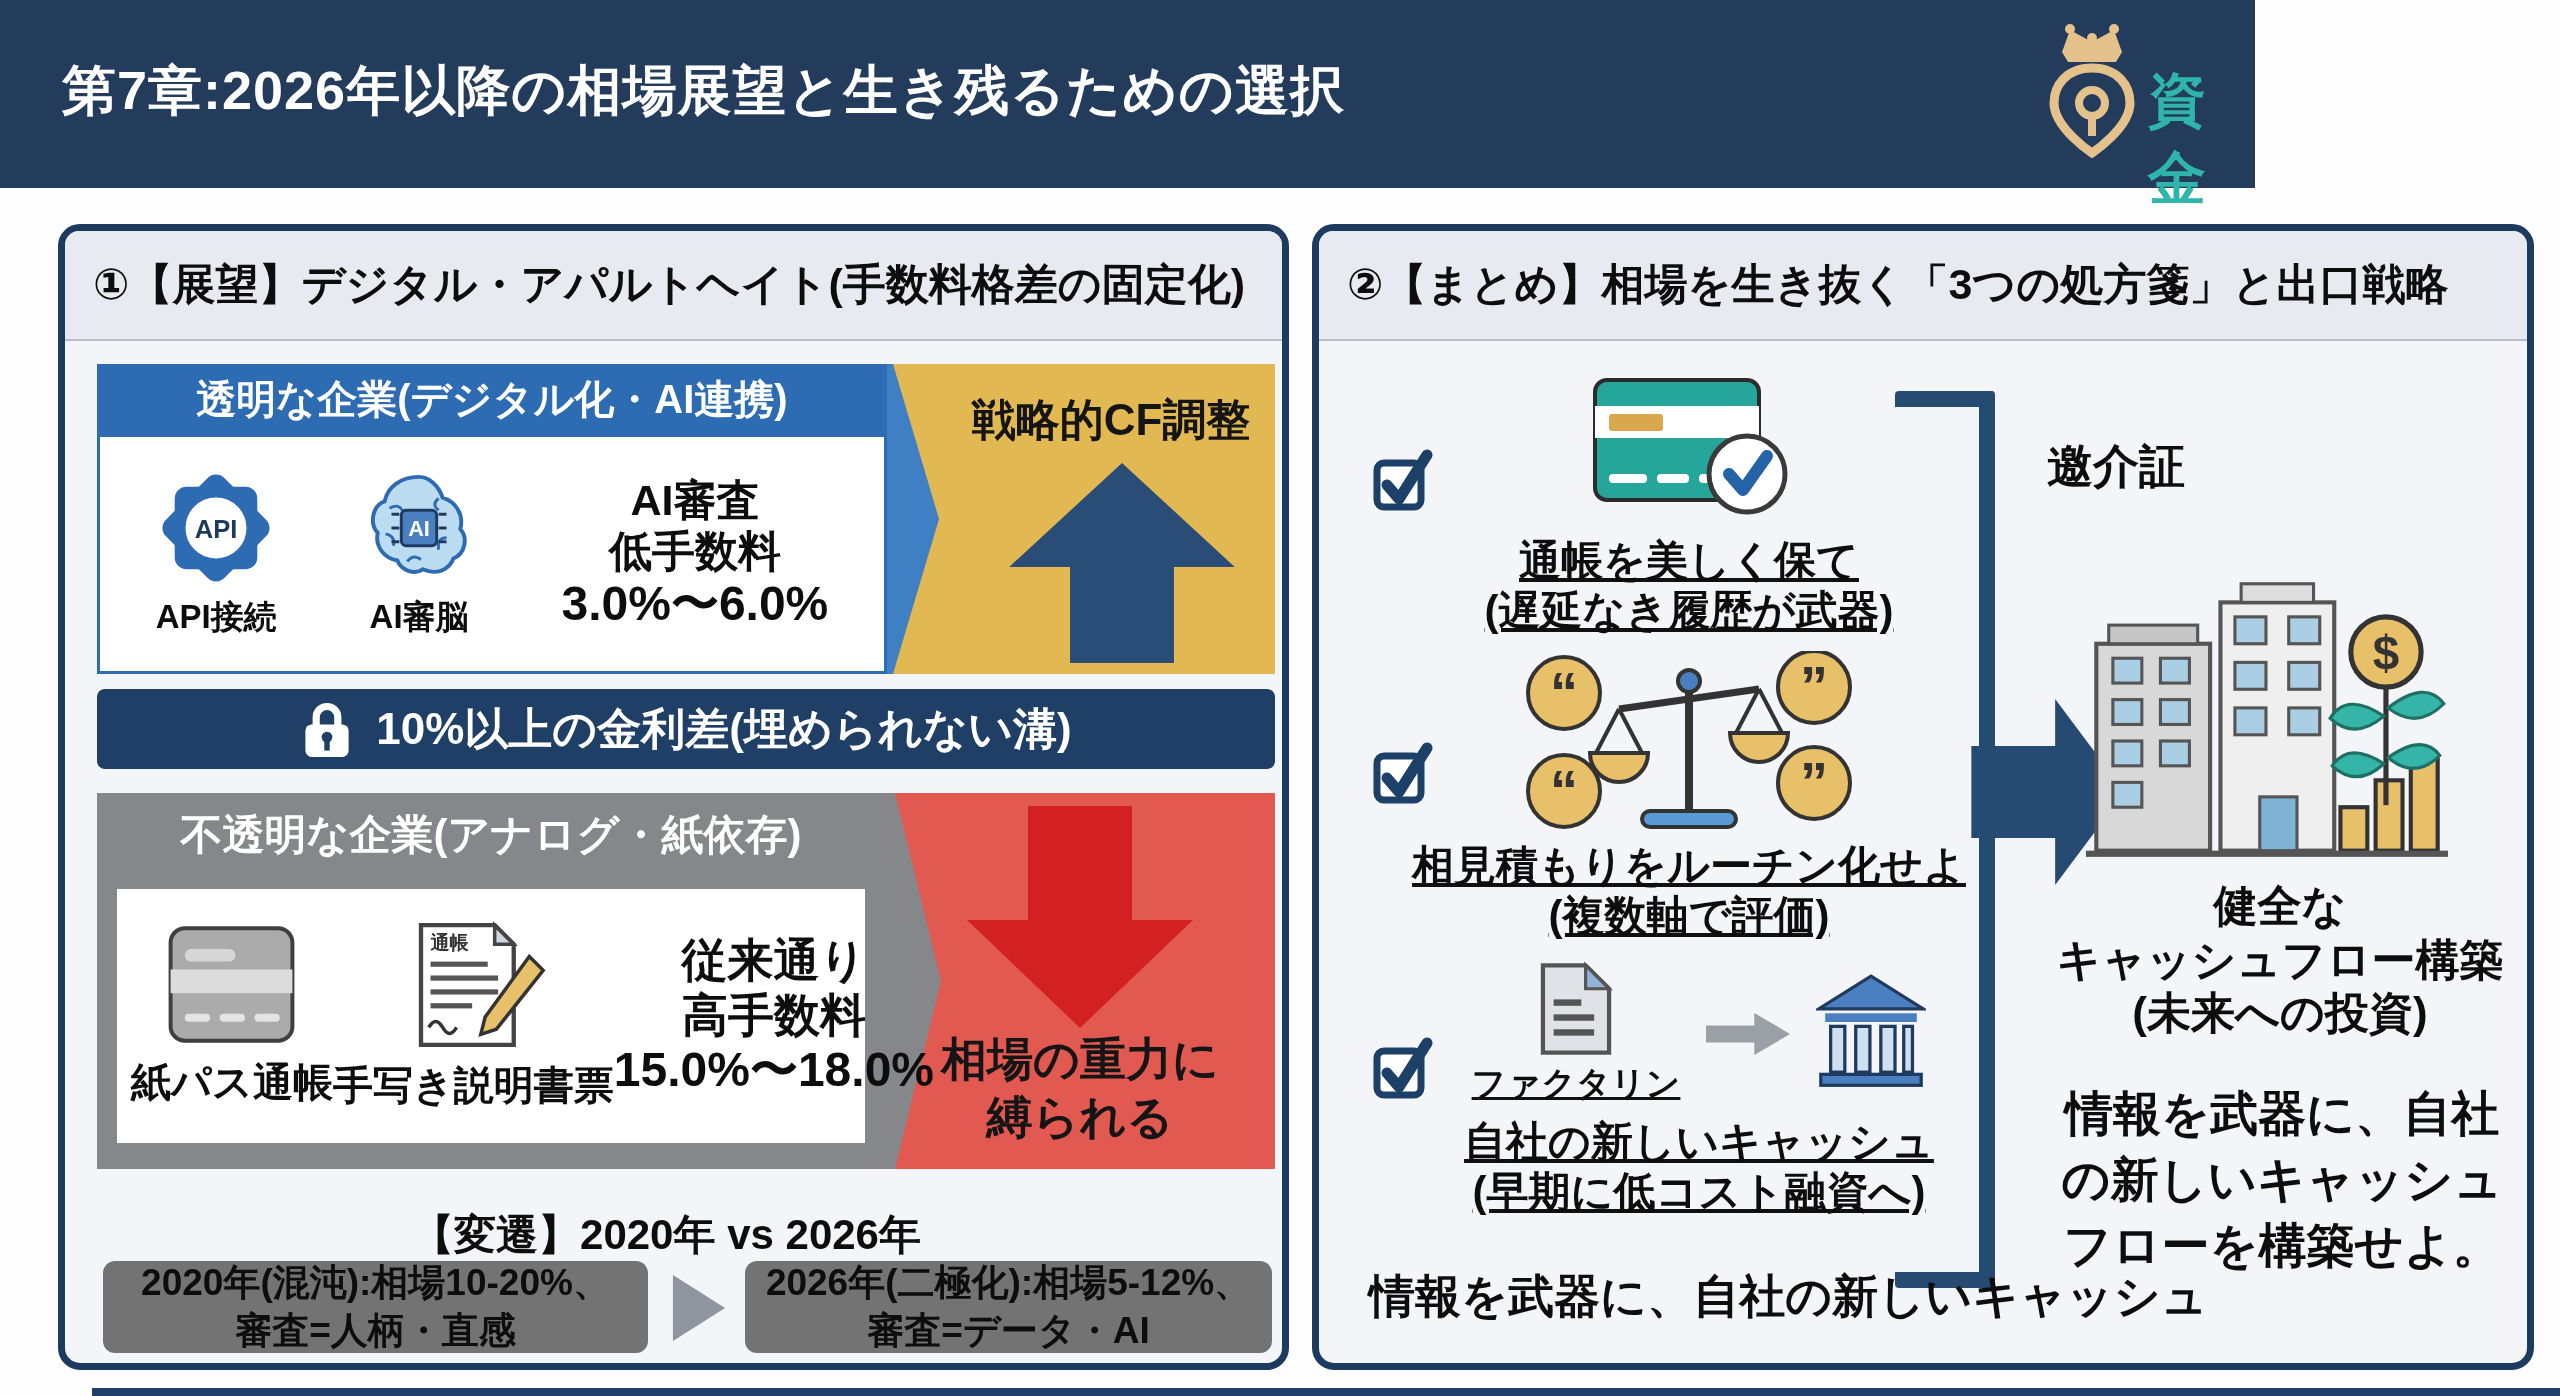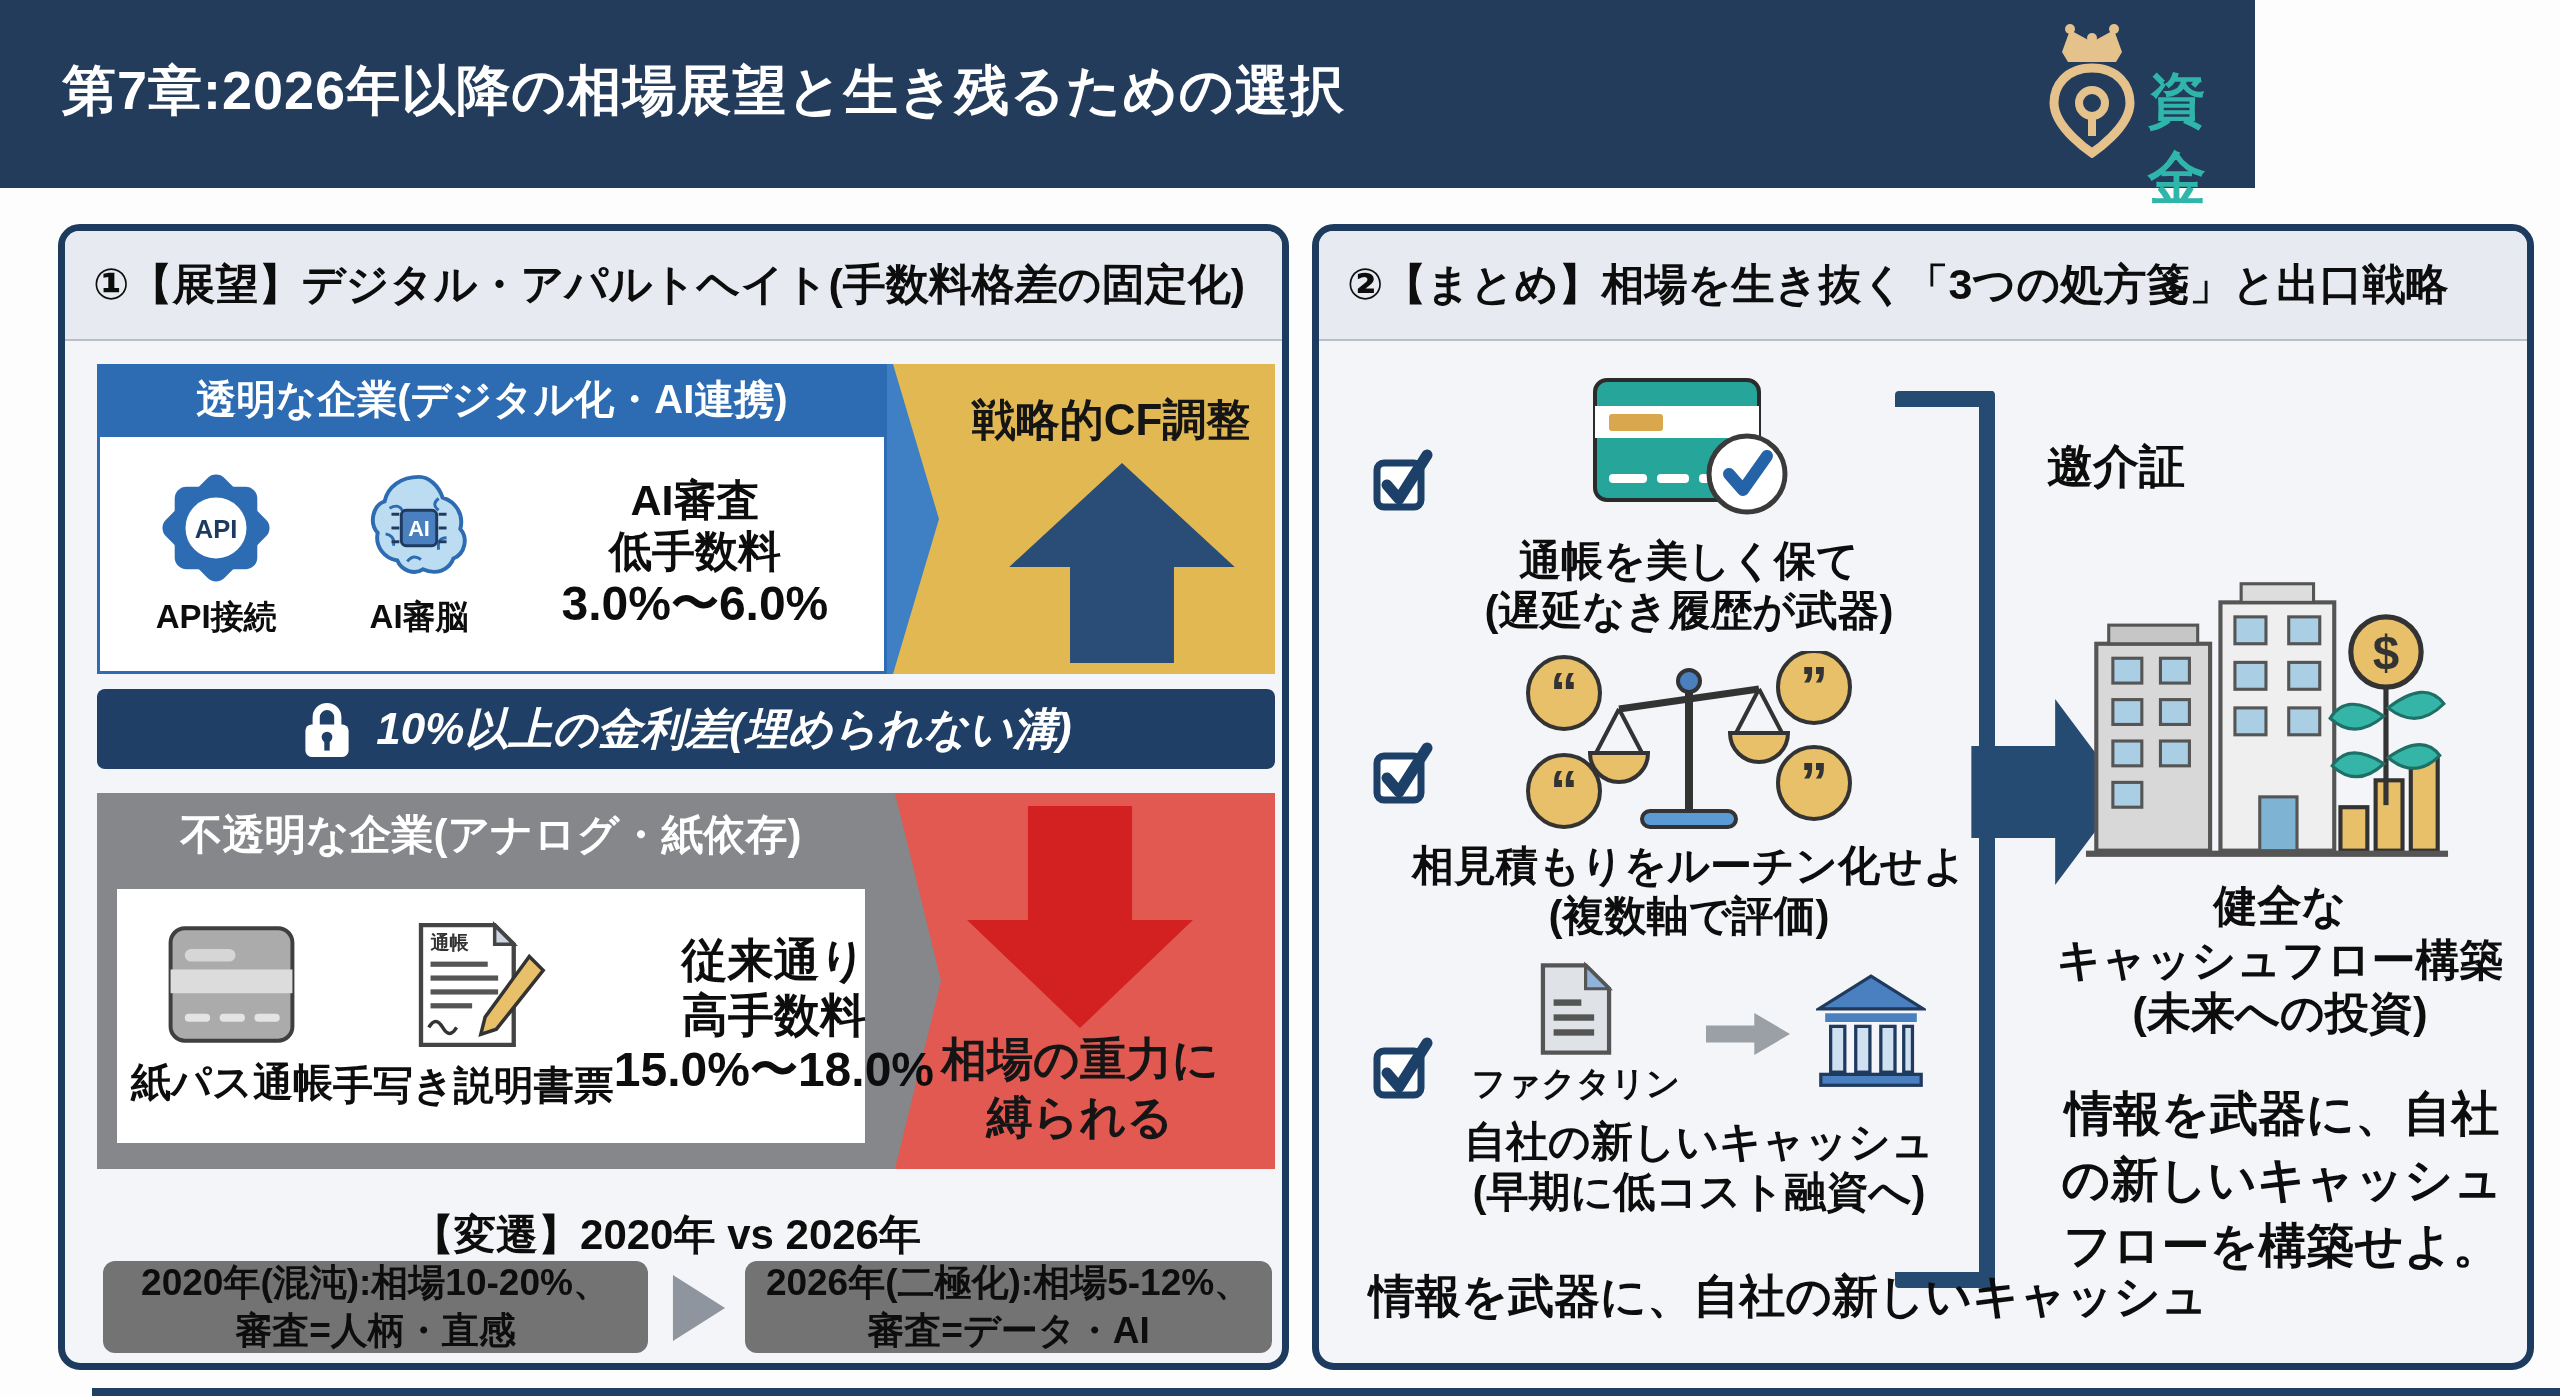--- a/index.html
+++ b/index.html
@@ -32,21 +32,21 @@
   .gray-panel{background:#85878a;}
   .gray-hdr{color:#ffffff;font-size:42px;font-weight:bold;text-align:center;padding-top:14px;}
   .white-box2{background:#ffffff;border:none;}
   .red-block{background:#e15950;}
   .gravity{font-size:46px;font-weight:bold;color:#151515;line-height:1.25;text-align:center;}
   .trans-title{font-size:42px;font-weight:bold;text-align:center;color:#0d0d0d;}
   .trans-box{background:#737373;border-radius:12px;display:flex;flex-direction:column;
              align-items:center;justify-content:center;line-height:1.3;}
   .trans-box div{font-size:37px;font-weight:bold;color:#0d0d0d;white-space:nowrap;}
   
-  .rp-item{display:flex;flex-direction:column;align-items:center;}
+  .rp-item{display:flex;flex-direction:column;align-items:center;text-decoration:underline;}
   .rp-lines{text-align:center;line-height:1.18;margin-top:10px;}
   .rp-lines div{font-size:42px;font-weight:bold;color:#0d0d0d;white-space:nowrap;}
   .bracket{border-top:16px solid #254b73;border-right:16px solid #254b73;border-bottom:16px solid #254b73;
            border-radius:4px;}
   .side-label{font-size:46px;font-weight:bold;color:#0d0d0d;}
   .goal{text-align:center;line-height:1.22;}
   .goal div{font-size:44px;font-weight:bold;color:#0d0d0d;white-space:nowrap;}
   .message{text-align:center;line-height:1.38;}
   .message div{font-size:48px;font-weight:bold;color:#0d0d0d;white-space:nowrap;}
   .rp-footer{font-size:46px;font-weight:bold;color:#0d0d0d;white-space:nowrap;}
@@ -120,21 +120,21 @@
         <div>低手数料</div>
         <div style="font-size:48px;">3.0%〜6.0%</div>
       </div>
     </div>
 
     <div class="abs cf-label" style="left:882px;top:160px;width:328px;">戦略的CF調整</div>
     <svg class="abs" style="left:944px;top:232px;" width="226" height="200" viewBox="0 0 230 204">
       <polygon points="115,0 230,106 168,106 168,204 62,204 62,106 0,106" fill="#2a4d77"></polygon>
     </svg>
 
-    <div class="abs lock-bar" style="left:32px;top:458px;width:1178px;height:80px;font-style:italic;">
+    <div class="abs lock-bar" style="left:32px;top:458px;width:1178px;height:80px;">
       <svg width="54" height="64" viewBox="0 0 60 70">
         <path d="M18 32 V22 a12 12 0 0 1 24 0 V32" fill="none" stroke="#ffffff" stroke-width="8"></path>
         <rect x="6" y="30" width="48" height="36" rx="7" fill="#ffffff"></rect>
         <circle cx="30" cy="44" r="6" fill="#203f66"></circle>
           <rect x="27" y="46" width="6" height="13" fill="#203f66"></rect>
       </svg>
       <span>10%以上の金利差(埋められない溝)</span>
     </div>
 
     <div class="abs red-block" style="left:820px;top:562px;width:390px;height:376px;"></div>

